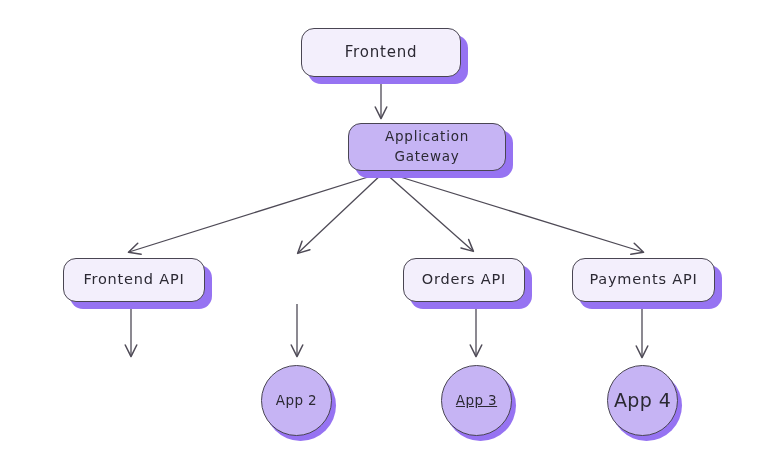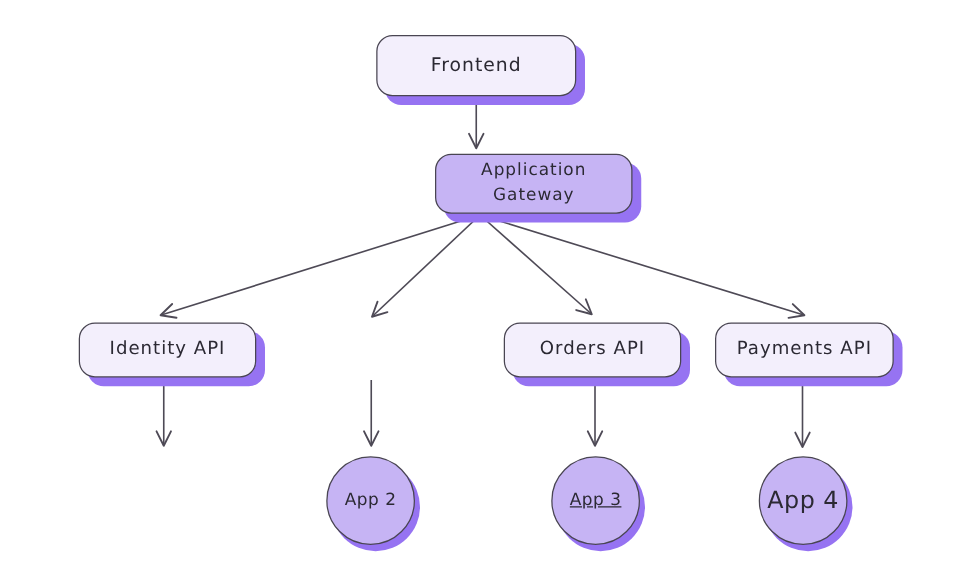--- a/index.html
+++ b/index.html
@@ -38,21 +38,21 @@
     border-radius: 50%;
     box-shadow: 4px 5px 0 #9673f2;
     letter-spacing: 0.4px;
   }
   .lbl { display: inline-block; line-height: 1.45; }
   #node-frontend      { left: 301px; top: 28px;  width: 160px; height: 49px; font-size: 15px; }
   #node-gateway       { left: 305px; top: 123px; width: 158px; height: 48px; font-size: 13.5px; margin-left: 43px; }
   #node-gateway .lbl  { max-width: 100px; }
   #node-identity-api  { left: 63px;  top: 258px; width: 142px; height: 44px; font-size: 14.5px; }
   #node-payments-api  { left: 232px; top: 258px; width: 143px; height: 44px; font-size: 14.5px; }
-  #node-orders-api    { left: 403px; top: 258px; width: 142px; height: 44px; font-size: 14.5px; }
+  #node-orders-api    { left: 403px; top: 258px; width: 122px; height: 44px; font-size: 14.5px; }
   #node-catalogue-api { left: 572px; top: 258px; width: 143px; height: 44px; font-size: 14.5px; }
   #node-app1 { left: 93px;  top: 365px; font-size: 13.5px; }
   #node-app2 { left: 261px; top: 365px; font-size: 13.5px; }
   #node-app3 { left: 441px; top: 365px; font-size: 13.5px; text-decoration: underline; }
   #node-app4 { left: 607px; top: 365px; font-size: 19px; }
 </style>
 </head>
 <body>
 
 <div class="canvas">
@@ -79,21 +79,21 @@
 
   <div class="node light" id="node-frontend">
     <span class="lbl">Frontend</span>
   </div>
 
   <div class="node purple" id="node-gateway">
     <span class="lbl">Application Gateway</span>
   </div>
 
   <div class="node light" id="node-identity-api">
-    <span class="lbl">Identity API</span>
+    <span class="lbl">Frontend API</span>
   </div>
 
 
   <div class="node light" id="node-orders-api">
     <span class="lbl">Orders API</span>
   </div>
 
   <div class="node light" id="node-catalogue-api">
     <span class="lbl">Payments API</span>
   </div>

